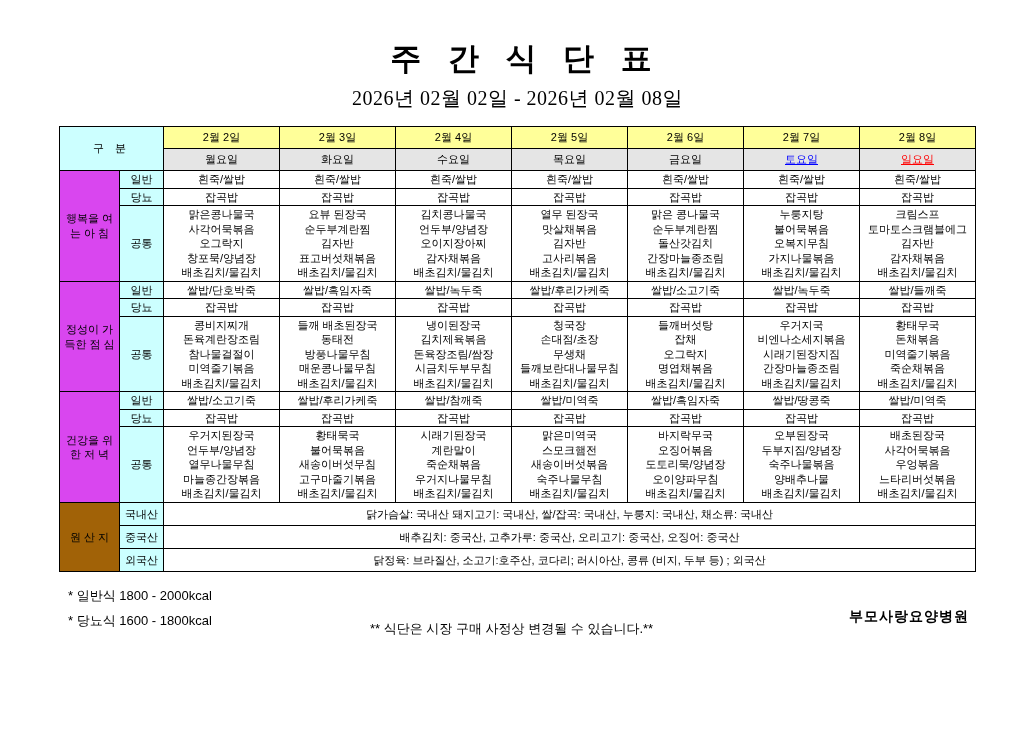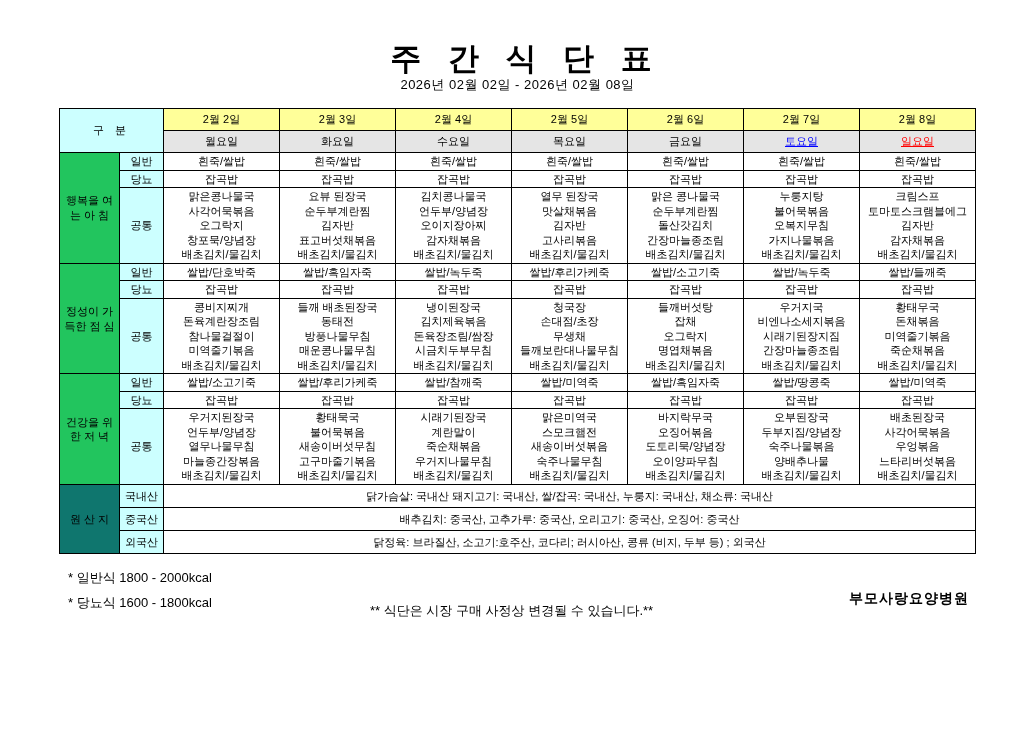--- a/index.html
+++ b/index.html
@@ -24,22 +24,24 @@
     text-align: center;
     font-size: 31px;
     font-weight: bold;
     letter-spacing: 9px;
     margin-top: 42px;
     line-height: 1.1;
     padding-left: 16px;
   }
   .subtitle {
     text-align: center;
-    font-size: 13px;
+    font-size: 20px;
+    margin-top: 9px;
     letter-spacing: 0.5px;
+    font-family: Liberation Serif, serif;
   }
   table.menu {
     border-collapse: collapse;
     margin: 14px auto 0 auto;
     width: 915px;
     table-layout: fixed;
   }
   table.menu td, table.menu th {
     border: 1px solid #000000;
     font-size: 11px;
@@ -62,37 +64,37 @@
     margin-left: 43px;
   }
   .hdr-day {
     background: #e5e5e5;
     font-size: 12px;
     height: 19px;
   }
   .hdr-day.sat { color: #0000ff; text-decoration: underline; font-family: Liberation Serif, serif; }
   .hdr-day.sun { color: #ff0000; text-decoration: underline; }
   .meal-name {
-    background: #22c55e;
+    background: #d946ef;
     font-size: 12px;
     width: 60px;
     line-height: 1.55;
   }
   .subcat {
     background: #ccffff;
     font-size: 11px;
     width: 44px;
   }
   .cell {
     font-size: 11px;
     line-height: 1.35;
   }
   .cell .line { display: block; white-space: nowrap; }
   .origin-label {
-    background: #0f766e;
+    background: #a16207;
     font-size: 12px;
     width: 60px;
     line-height: 1.5;
   }
   .origin-sub {
     background: #ccffff;
     font-size: 11px;
     width: 44px;
   }
   .origin-text {

